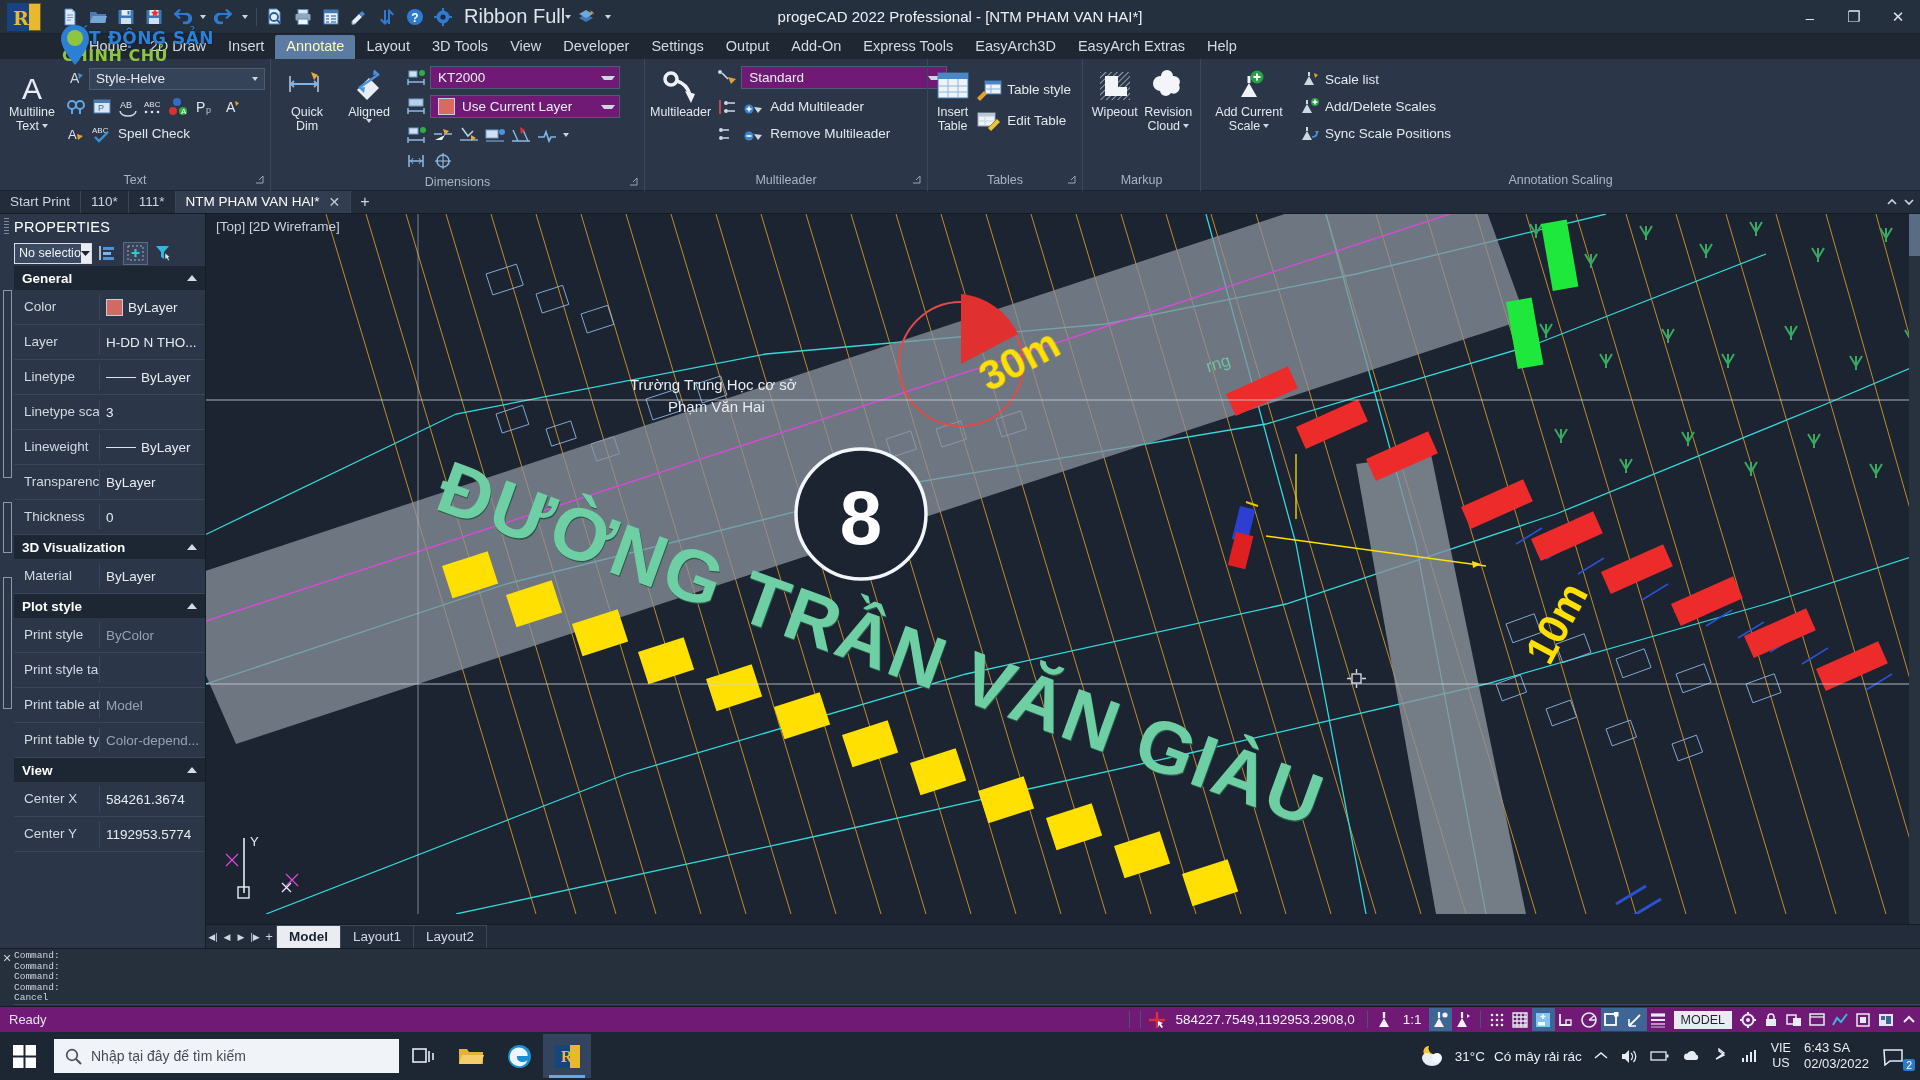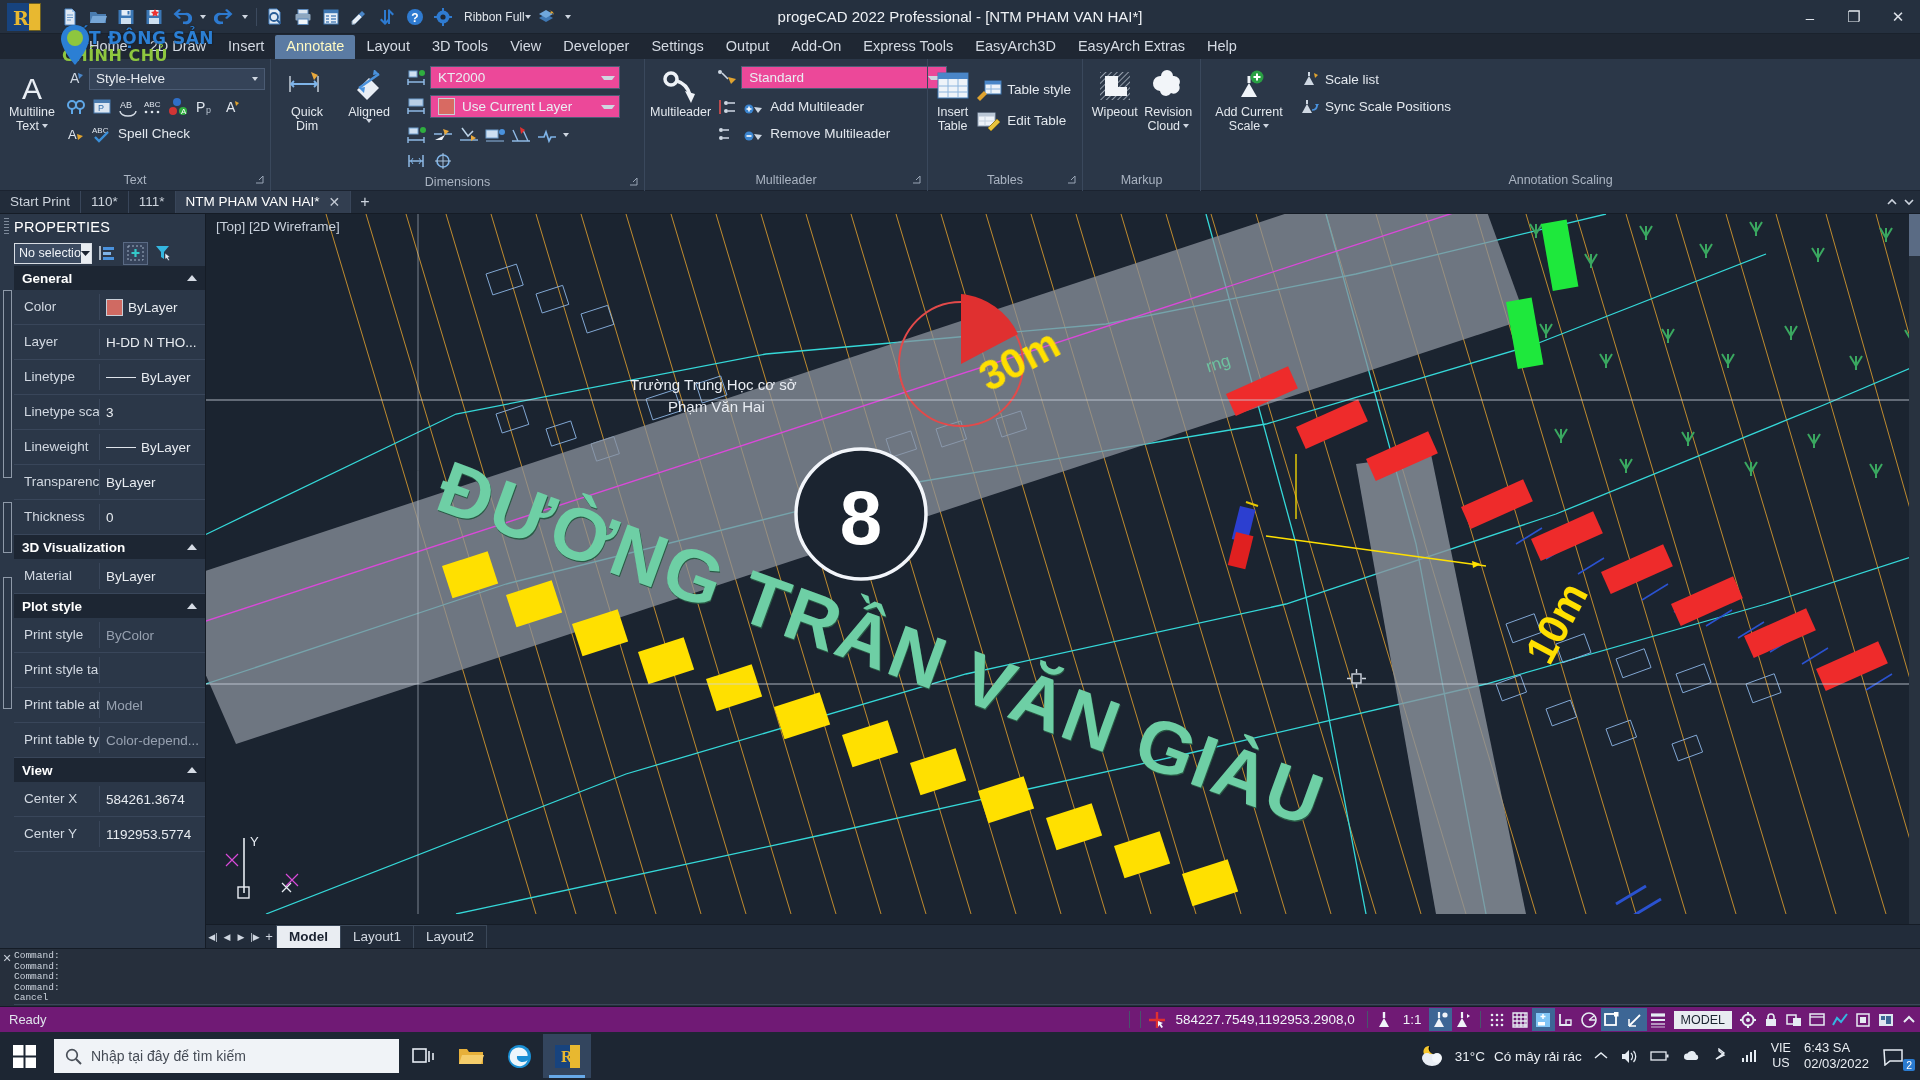--- a/index.html
+++ b/index.html
@@ -18,21 +18,21 @@
   }
   .applogo { width:38px; height:32px; margin-left:5px; position:relative; flex:0 0 38px; }
   .applogo .sq { position:absolute; inset:2px; background:#e8b830; border:1px solid #6e6020;}
   .applogo .blue { position:absolute; left:2px; top:2px; width:22px; height:28px; background:#17437e;}
   .applogo .r { position:absolute; left:8px; top:6px; color:#e8b830; font-weight:bold; font-size:19px; font-family:"DejaVu Serif",serif;}
   .qat { display:flex; align-items:center; gap:2px; margin-left:14px; }
   .qi { width:26px; height:26px; display:flex; align-items:center; justify-content:center; border-radius:2px; cursor:default;}
   .qi svg{display:block;}
   .qsep { width:1px; height:18px; background:#3c4a5e; margin:0 3px;}
   .caret-d { width:0;height:0;border-left:3.5px solid transparent;border-right:3.5px solid transparent;border-top:4px solid #cfd6e0; }
-  .ribbonfull { margin-left:6px; display:flex; align-items:center; font-size:12px; color:#dfe4ea; cursor:default;}
+  .ribbonfull { margin-left:6px; display:flex; align-items:center; font-size:20px; color:#dfe4ea; cursor:default;}
   .title-center {
     position:absolute; left:0; right:0; text-align:center; font-size:15px; color:#eef1f5;
     pointer-events:none;
   }
   .wbtns { position:absolute; right:0; top:0; height:34px; display:flex; }
   .wb { width:44px; height:34px; display:flex; align-items:center; justify-content:center; font-size:15px; color:#dde2e9;}
 
   
   .tabs {
     height:25px; background:#1f2733; display:flex; align-items:flex-end; padding-left:78px;
@@ -68,21 +68,21 @@
   .txt-combo {
     height:22px; background:#354358; border:1px solid #4b5b73; display:flex; align-items:center;
     padding:0 6px; font-size:13.5px; color:#e6eaf0; width:176px; margin-top:2px;
   }
   .drop-arrow{ margin-left:auto; }
   .lbl-btn {
     height:25px; display:flex; align-items:center; gap:5px; padding:0 6px 0 2px; font-size:13.5px;
     color:#e3e8ee; cursor:default; border-radius:2px; white-space:nowrap;
   }
   .combo {
-    height:23px; background:#ec4899; border:1px solid #4d5d76; display:flex; align-items:center;
+    height:23px; background:#701a75; border:1px solid #4d5d76; display:flex; align-items:center;
     padding:0 4px 0 7px; font-size:13.5px; color:#eaeef3;
   }
   .combo .ca{ margin-left:auto; padding-left:8px;}
   .swatch { width:17px;height:17px; border:1px solid #c8cfd8; }
 
   
   .doctabs {
     height:23px; background:#222c3a; display:flex; align-items:center; flex:0 0 23px;
     font-size:13.5px; color:#ccd3dc; border-bottom:1px solid #151c26; position:relative;
   }
@@ -726,20 +726,29 @@
           </div>
         </div>
         <div style="flex:1;padding-left:4px;padding-top:2px">
           <div class="lbl-btn">
             <svg width="22" height="20" viewBox="0 0 22 20">
                 <path d="M11 6l5 9H6z" fill="#cfd8e3"></path>
                 <path d="M11 6V2" stroke="#cfd8e3" stroke-width="2"></path>
                 <path d="M16 3l4 2-3 3z" fill="#e0a32f"></path>
               </svg>
             <span>Scale list</span>
+          </div>
+          <div class="lbl-btn" style="margin-top:2px">
+            <svg width="22" height="20" viewBox="0 0 22 20">
+                <path d="M9 7l5 9H4z" fill="#cfd8e3"></path>
+                <path d="M9 7V3" stroke="#cfd8e3" stroke-width="2"></path>
+                <circle cx="17" cy="5" r="4" fill="#29a043"></circle>
+                <path d="M17 2.5v5M14.5 5h5" stroke="#fff" stroke-width="1.5"></path>
+              </svg>
+            <span>Add/Delete Scales</span>
           </div>
           <div class="lbl-btn" style="margin-top:2px">
             <svg width="22" height="20" viewBox="0 0 22 20">
                 <path d="M9 7l5 9H4z" fill="#cfd8e3"></path>
                 <path d="M9 7V3" stroke="#cfd8e3" stroke-width="2"></path>
                 <path d="M14 13q5 0 5-5" fill="none" stroke="#4a92dd" stroke-width="1.7"></path>
                 <path d="M19 10l-2-3h4z" fill="#4a92dd"></path>
               </svg>
             <span>Sync Scale Positions</span>
           </div>

